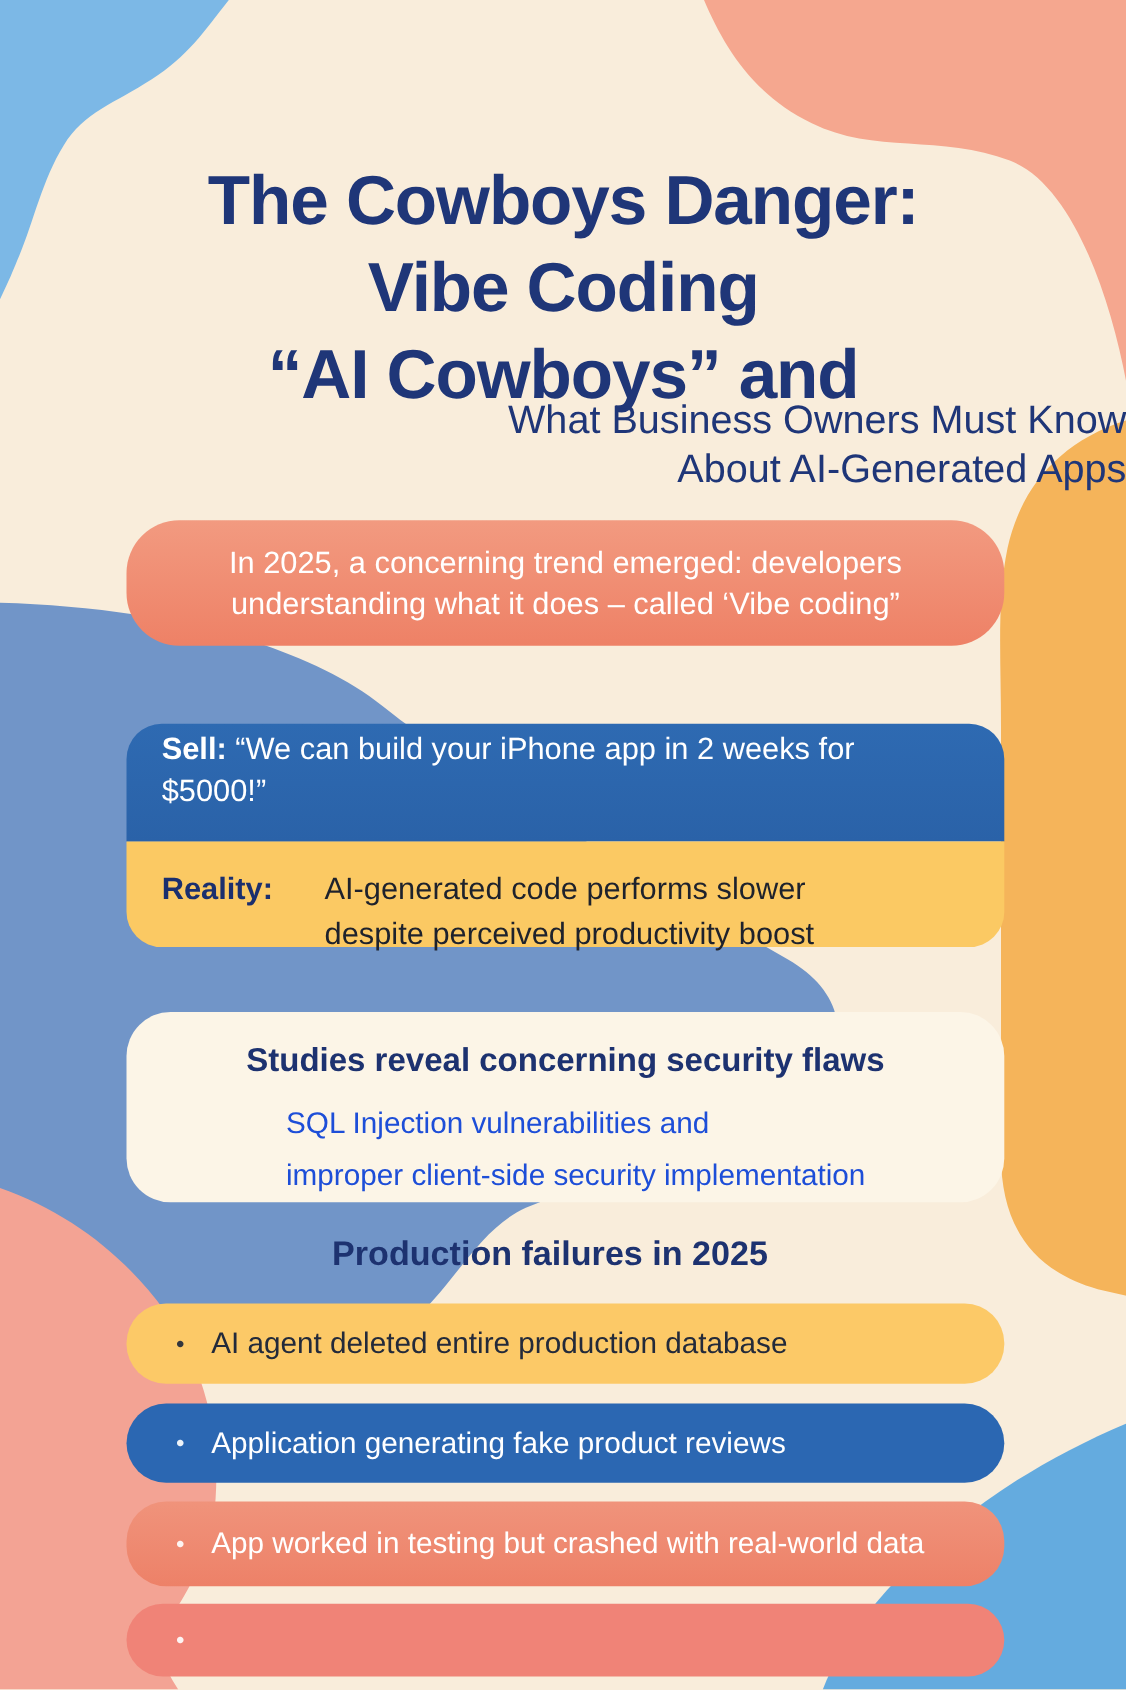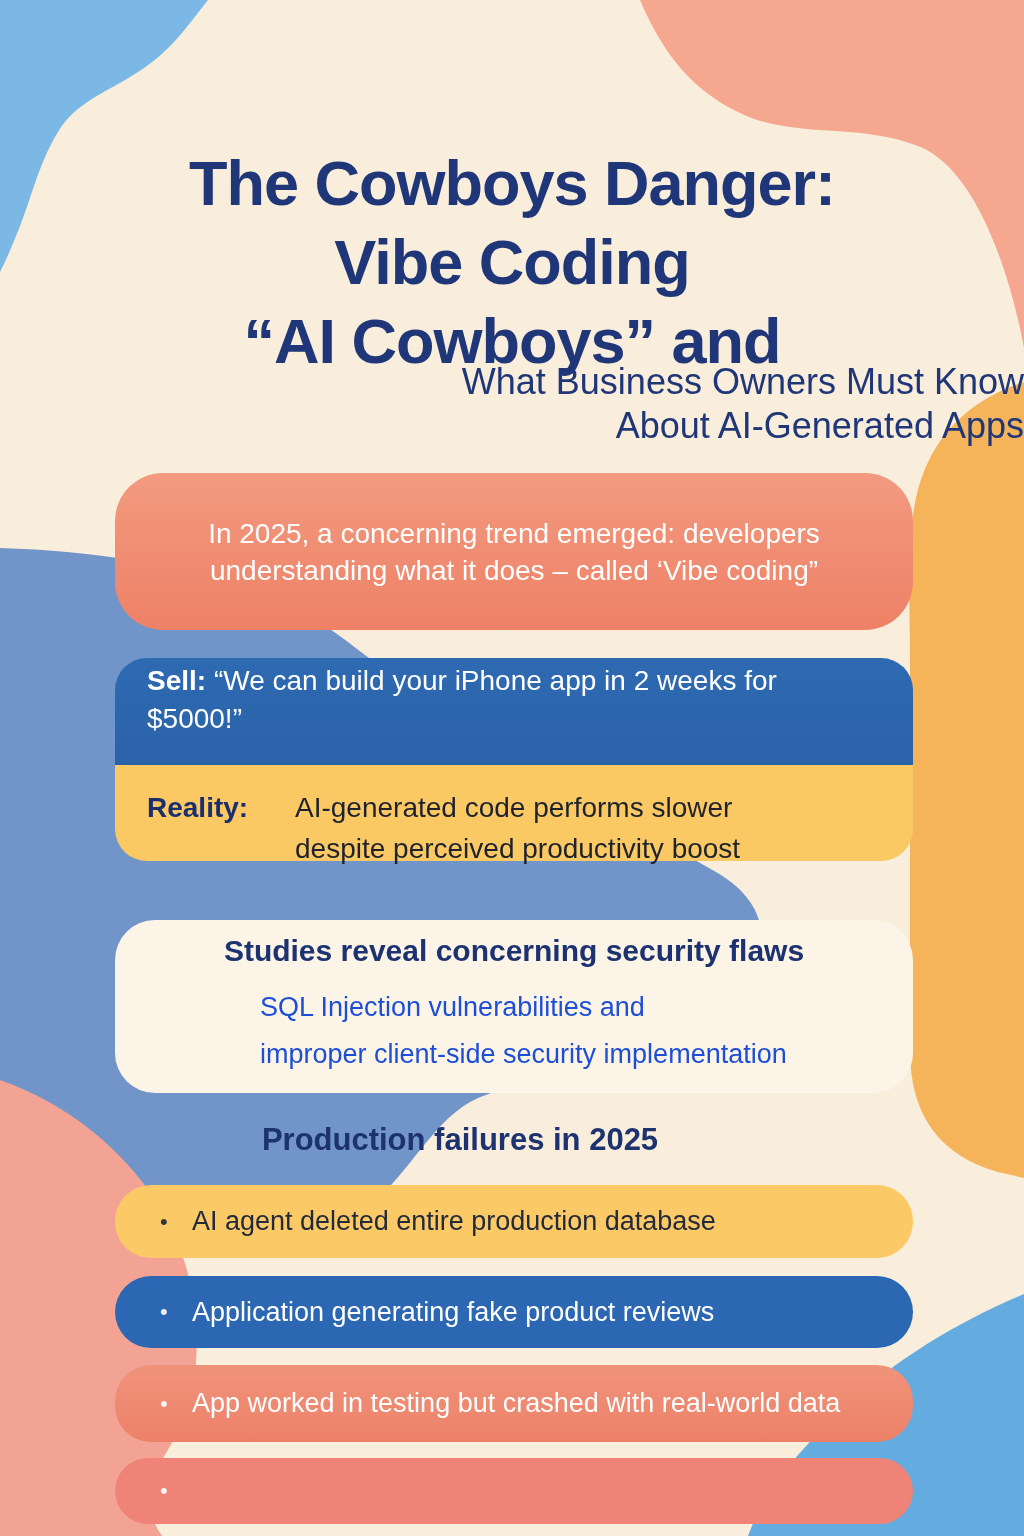--- a/index.html
+++ b/index.html
@@ -18,21 +18,21 @@
   }
   .poster-subtitle{
     position:absolute;top:360px;left:0;width:1024px;
     text-align:right;color:#1f3678;font-weight:normal;
     font-size:36px;line-height:44px;
   }
 
   .card{position:absolute;left:115px;width:798px;box-sizing:border-box;}
 
   .intro-card{
-    top:473px;height:157px;border-radius:48px;
+    top:473px;height:114px;border-radius:48px;
     background:linear-gradient(180deg,#f29a80 0%,#ee8166 100%);
     color:#ffffff;font-size:28px;line-height:37px;text-align:center;
     display:flex;flex-direction:column;justify-content:center;
   }
 
   .sell-card{
     top:658px;height:107px;border-radius:32px 32px 0 0;
     background:linear-gradient(180deg,#2e6ab2 0%,#2a62a8 100%);
     color:#ffffff;font-size:28px;line-height:38px;
     padding:4px 32px 0 32px;
@@ -45,32 +45,32 @@
     display:flex;align-items:flex-start;
     padding:22px 30px 0 32px;
     font-size:28px;line-height:41px;
   }
   .reality-label{font-weight:bold;color:#1b2f6e;width:148px;flex:0 0 auto;}
   .reality-body{color:#1e222c;}
 
   .studies-card{
     top:920px;height:173px;border-radius:40px;
     background:#fcf5e7;
-    padding-top:12px;
+    padding-top:26px;
   }
   .studies-heading{
     text-align:center;color:#1d3270;font-weight:bold;font-size:30px;line-height:38px;
   }
   .studies-body{
     margin:14px 0 0 145px;color:#1d4ed8;font-size:27px;line-height:47px;
   }
 
   .failures-heading{
     position:absolute;top:1122px;left:0;width:920px;
-    text-align:center;color:#1d3270;font-weight:bold;font-size:31px;
+    text-align:center;color:#1d3270;font-weight:bold;font-size:31px;padding-left:40px;
   }
 
   .bullet-card{
     display:flex;align-items:center;
     border-radius:36px;font-size:27px;
     padding-left:45px;
   }
   .bullet-dot{width:32px;flex:0 0 auto;font-size:22px;opacity:.92;}
   .bc-yellow{top:1185px;height:73px;background:#fcc967;color:#232a3a;}
   .bc-blue{top:1276px;height:72px;background:#2b67b2;color:#ffffff;}

